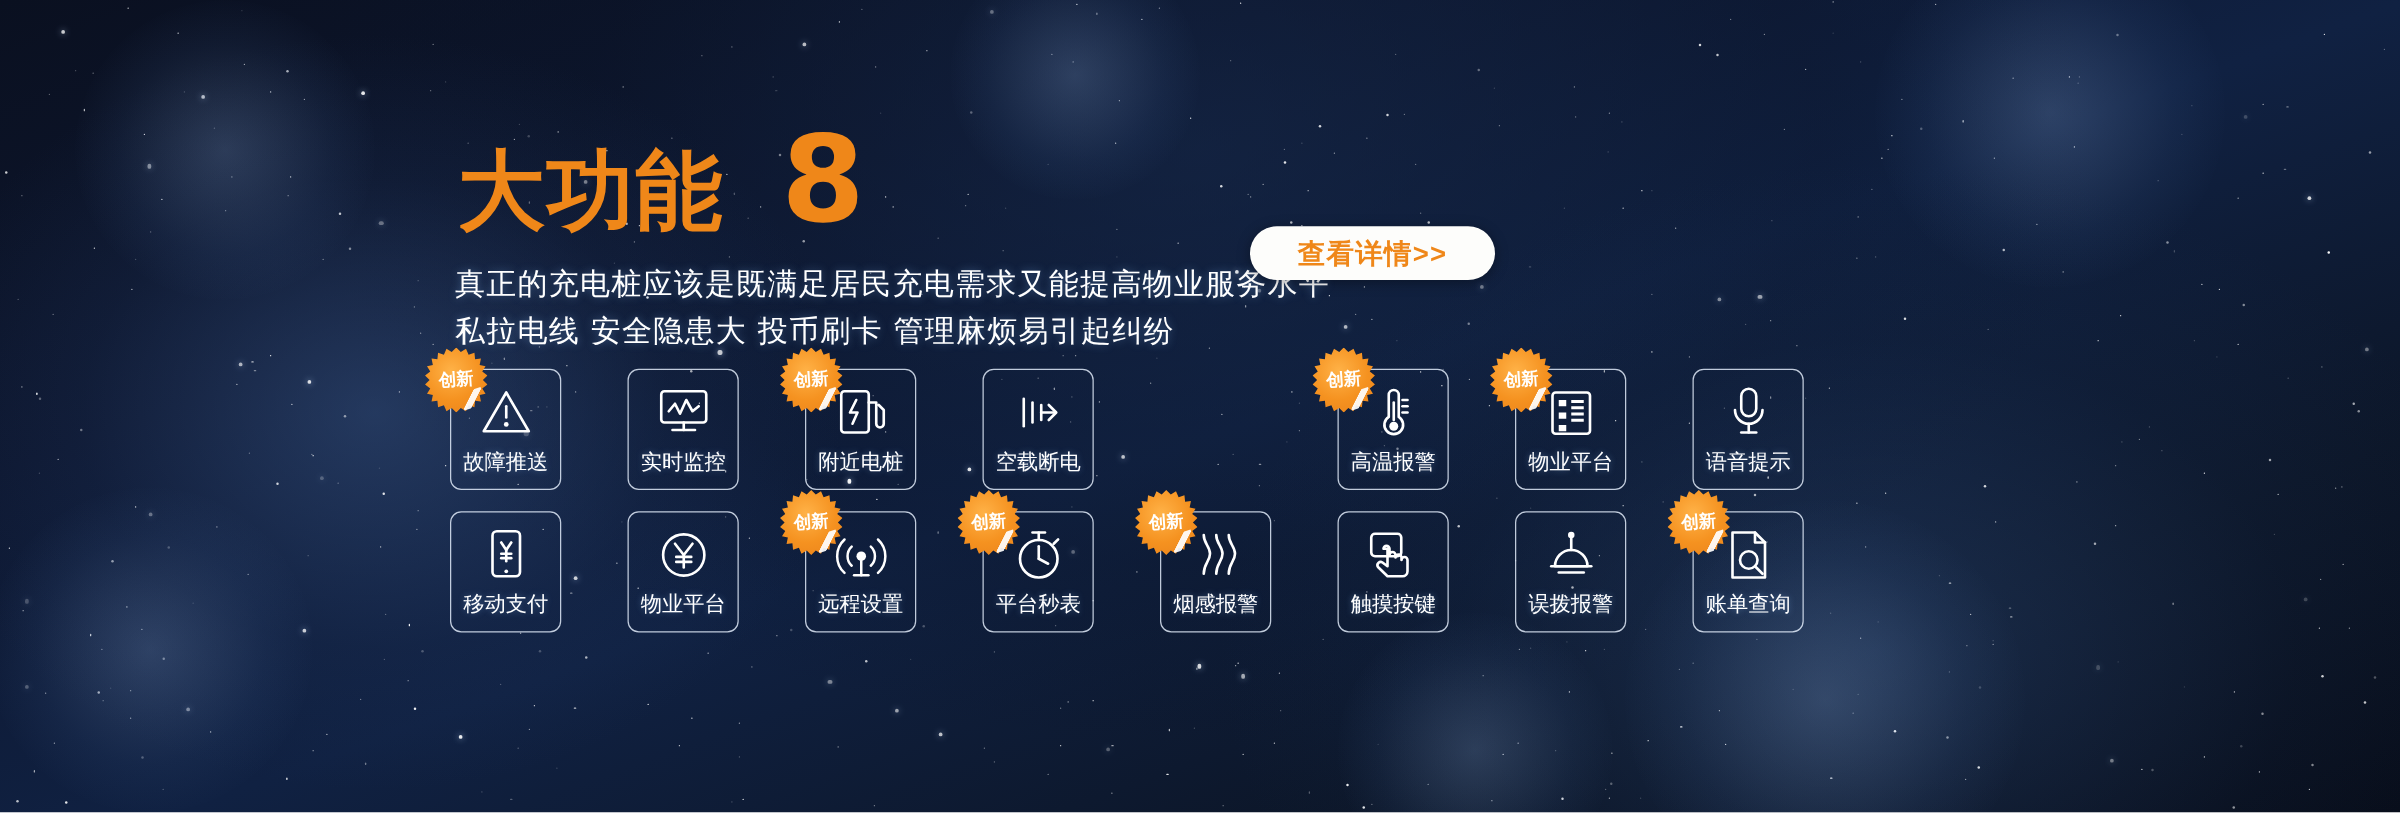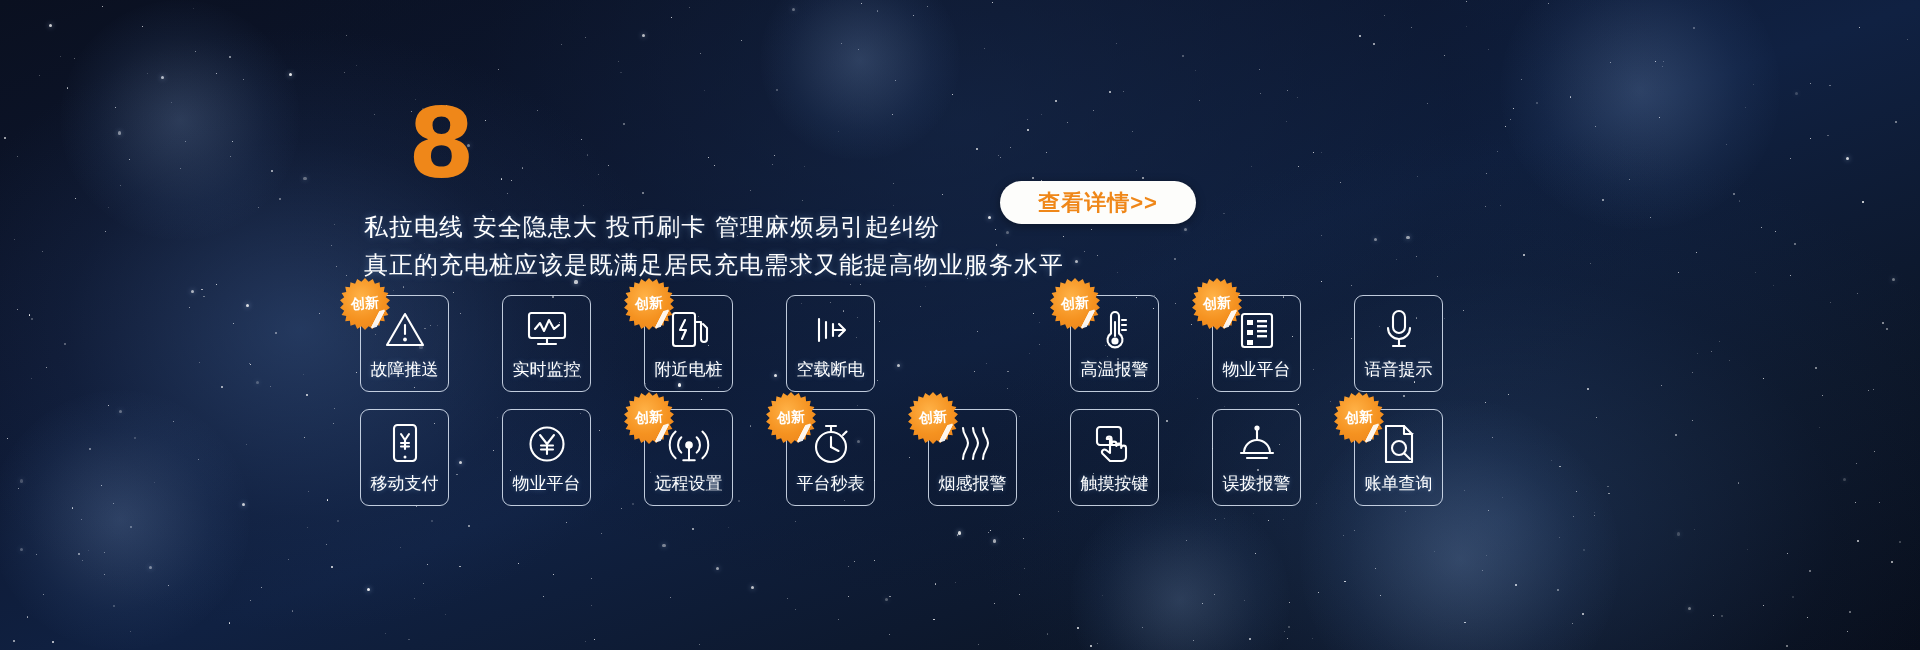--- a/index.html
+++ b/index.html
@@ -745,27 +745,28 @@
       <div class="star" style="width: 1.1px; height: 1.1px; left: 560.7px; top: 43.8px; opacity: 0.41;"></div>
       <div class="nebula" style="width: 240px; height: 240px; left: 60px; top: 0px;"></div>
       <div class="nebula" style="width: 280px; height: 280px; left: 1500px; top: -50px;"></div>
       <div class="nebula" style="width: 320px; height: 320px; left: 1300px; top: 400px;"></div>
       <div class="nebula" style="width: 260px; height: 260px; left: -10px; top: 390px;"></div>
       <div class="nebula" style="width: 200px; height: 200px; left: 760px; top: -40px;"></div>
       <div class="nebula" style="width: 220px; height: 220px; left: 1070px; top: 490px;"></div>
     </div>
 
   <div class="headline">
+    <span class="hl-cn">大功能</span>
     <span class="hl-gap"></span>
     <span class="hl-num">8</span>
   </div>
 
   <div class="sublines">
+    <div>真正的充电桩应该是既满足居民充电需求又能提高物业服务水平</div>
     <div>私拉电线  安全隐患大  投币刷卡  管理麻烦易引起纠纷</div>
-    <div>真正的充电桩应该是既满足居民充电需求又能提高物业服务水平</div>
   </div>
 
   <div class="cta">查看详情&gt;&gt;</div>
 
   <div class="grid">
     <div class="row" id="row1">
         <div class="tile" style="left: 8px;">
           <div class="badge">
             <div class="burst"></div>
             <div class="btxt">创新</div>

